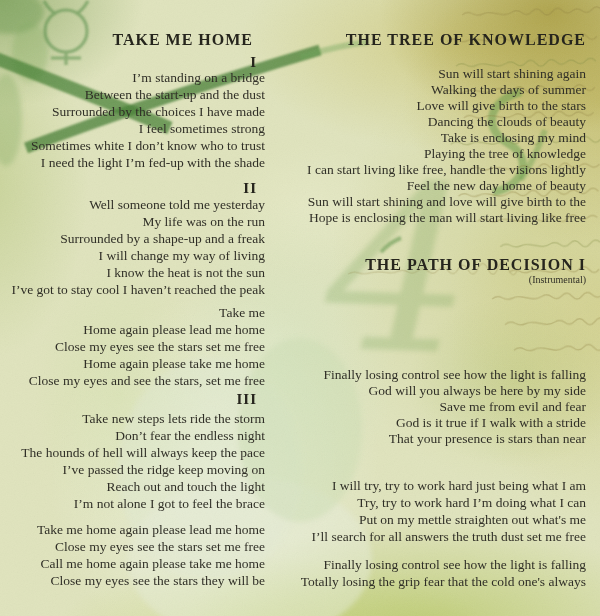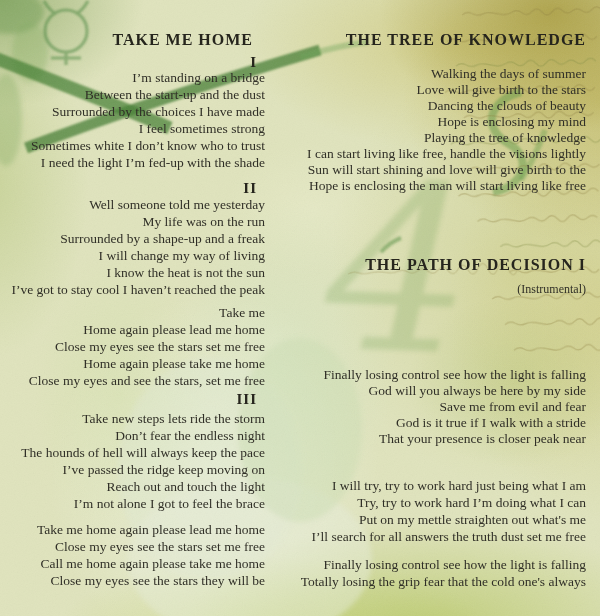--- a/index.html
+++ b/index.html
@@ -26,21 +26,21 @@
       #e0e4bd;
   }
   .bg{position:absolute;left:0;top:0;width:600px;height:616px;}
   .blk{position:absolute;color:#302f27;}
   .lc-t{right:347px;width:330px;text-align:right;}
   .lc-n{right:343px;width:330px;text-align:right;}
   .lc-l{right:335px;width:330px;text-align:right;}
   .rc{left:264px;width:322px;text-align:right;}
   .title{font-size:16px;font-weight:bold;letter-spacing:1px;color:#26251d;white-space:nowrap;}
   .numeral{font-size:15px;font-weight:bold;letter-spacing:1px;color:#26251d;}
-  .note{font-size:12px;margin-top:8px;}
+  .note{font-size:10px;}
   .verse .line{font-size:13.5px;line-height:17px;white-space:nowrap;}
   .verse.lh16 .line{line-height:16px;}
 </style>
 </head>
 <body>
 
 <div class="page">
 
   <svg class="bg" width="600" height="616" viewBox="0 0 600 616">
     <defs>
@@ -140,39 +140,41 @@
     </div>
   <div class="blk lc-l verse" style="top:521px">
       <div class="line">Take me home again please lead me home</div>
       <div class="line">Close my eyes see the stars set me free</div>
       <div class="line">Call me home again please take me home</div>
       <div class="line">Close my eyes see the stars they will be</div>
     </div>
 
   <div class="blk rc title" style="top:31px">THE TREE OF KNOWLEDGE</div>
   <div class="blk rc verse lh16" style="top:66px">
+      <div class="line">Sun will start shining again</div>
       <div class="line">Walking the days of summer</div>
       <div class="line">Love will give birth to the stars</div>
       <div class="line">Dancing the clouds of beauty</div>
-      <div class="line">Hope is enclosing my mind</div>
+      <div class="line">Take is enclosing my mind</div>
       <div class="line">Playing the tree of knowledge</div>
       <div class="line">I can start living like free, handle the visions lightly</div>
+      <div class="line">Feel the new day home of beauty</div>
       <div class="line">Sun will start shining and love will give birth to the</div>
       <div class="line">Hope is enclosing the man will start living like free</div>
     </div>
 
   <div class="blk rc title" style="top:256px">THE PATH OF DECISION I</div>
   <div class="blk rc note" style="top:274px">(Instrumental)</div>
 
   <div class="blk rc verse lh16" style="top:367px">
       <div class="line">Finally losing control see how the light is falling</div>
       <div class="line">God will you always be here by my side</div>
       <div class="line">Save me from evil and fear</div>
       <div class="line">God is it true if I walk with a stride</div>
-      <div class="line">That your presence is closer peak near</div>
+      <div class="line">That your presence is stars than near</div>
     </div>
   <div class="blk rc verse" style="top:477px">
       <div class="line">I will try, try to work hard just being what I am</div>
       <div class="line">Try, try to work hard I’m doing what I can</div>
       <div class="line">Put on my mettle straighten out what's me</div>
       <div class="line">I’ll search for all answers the truth dust set me free</div>
     </div>
   <div class="blk rc verse" style="top:556px">
       <div class="line">Finally losing control see how the light is falling</div>
       <div class="line">Totally losing the grip fear that the cold one's always</div>

